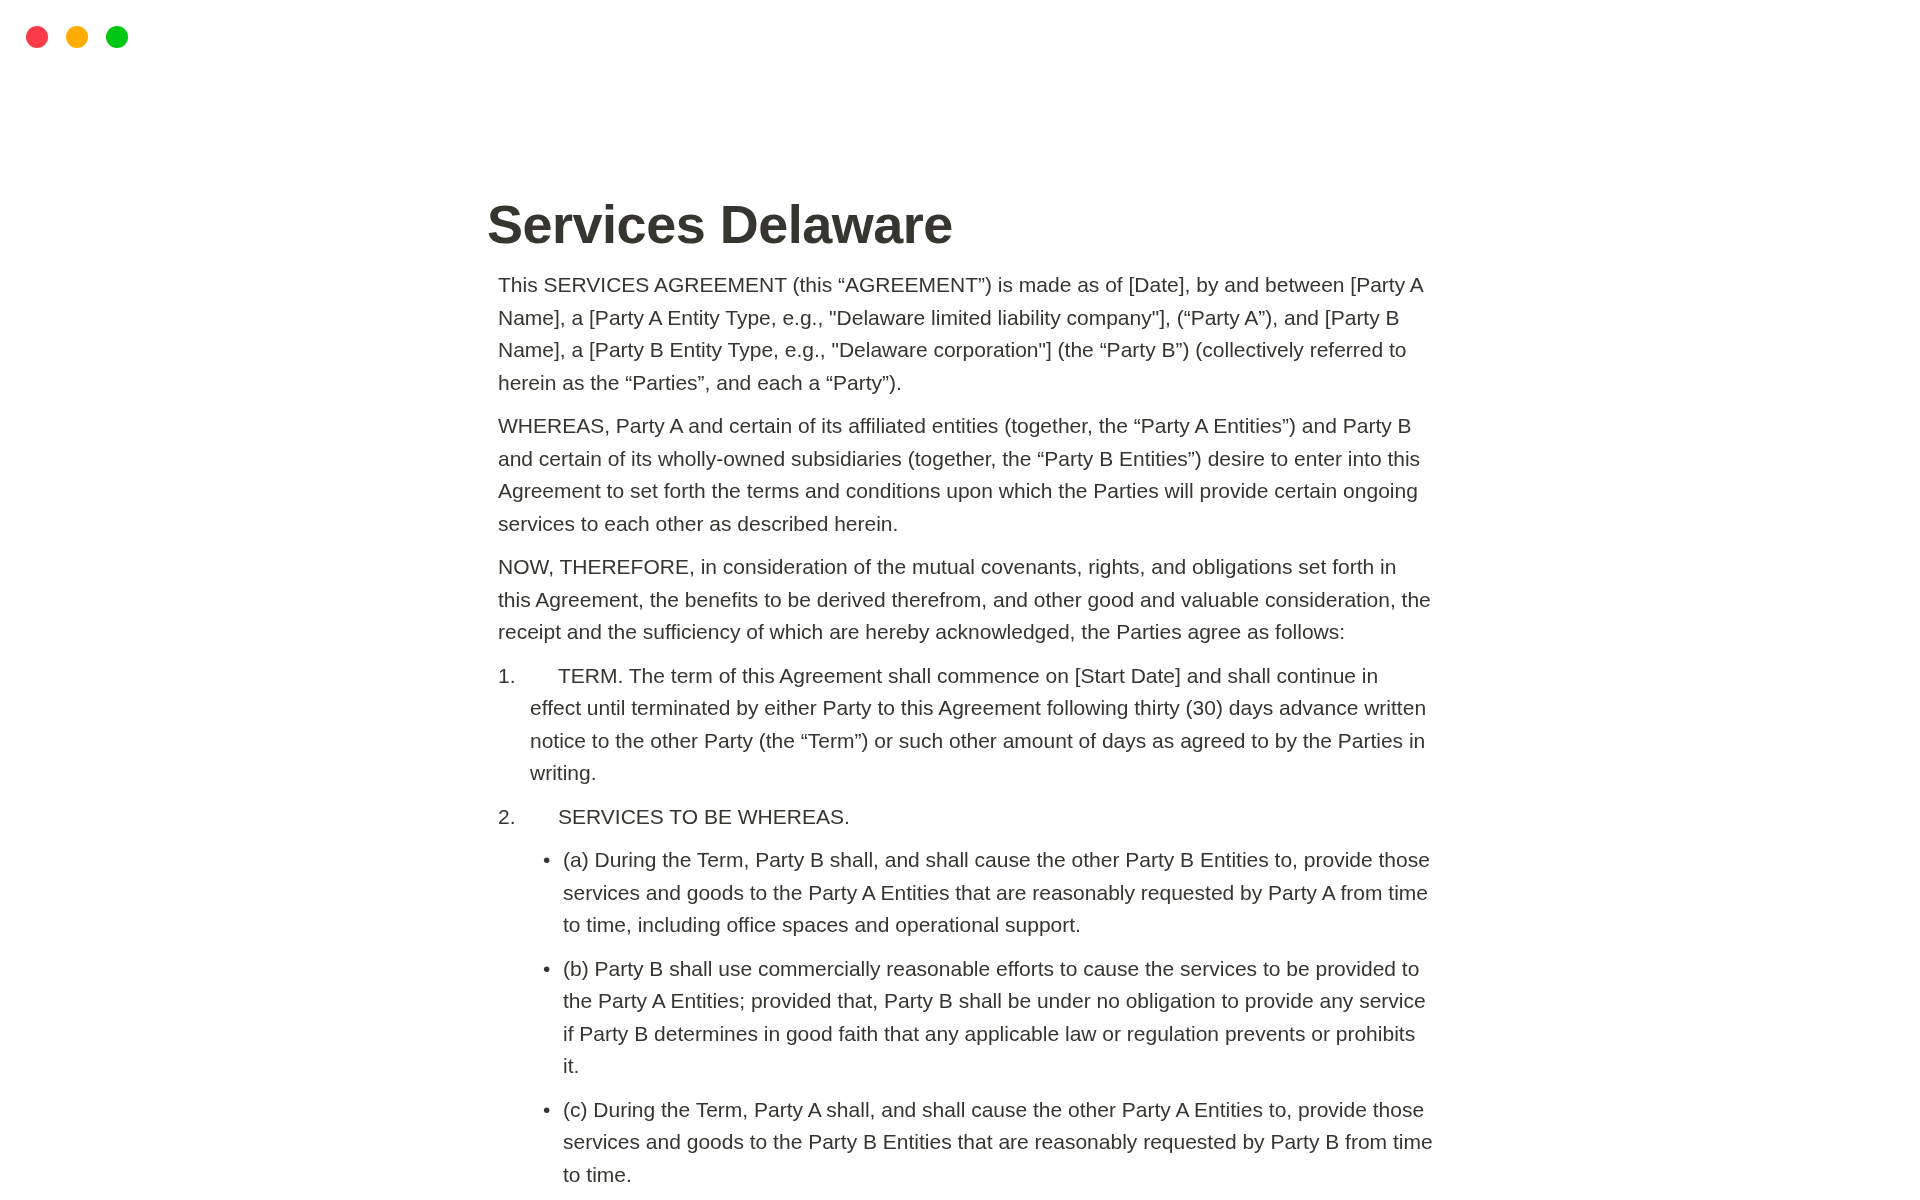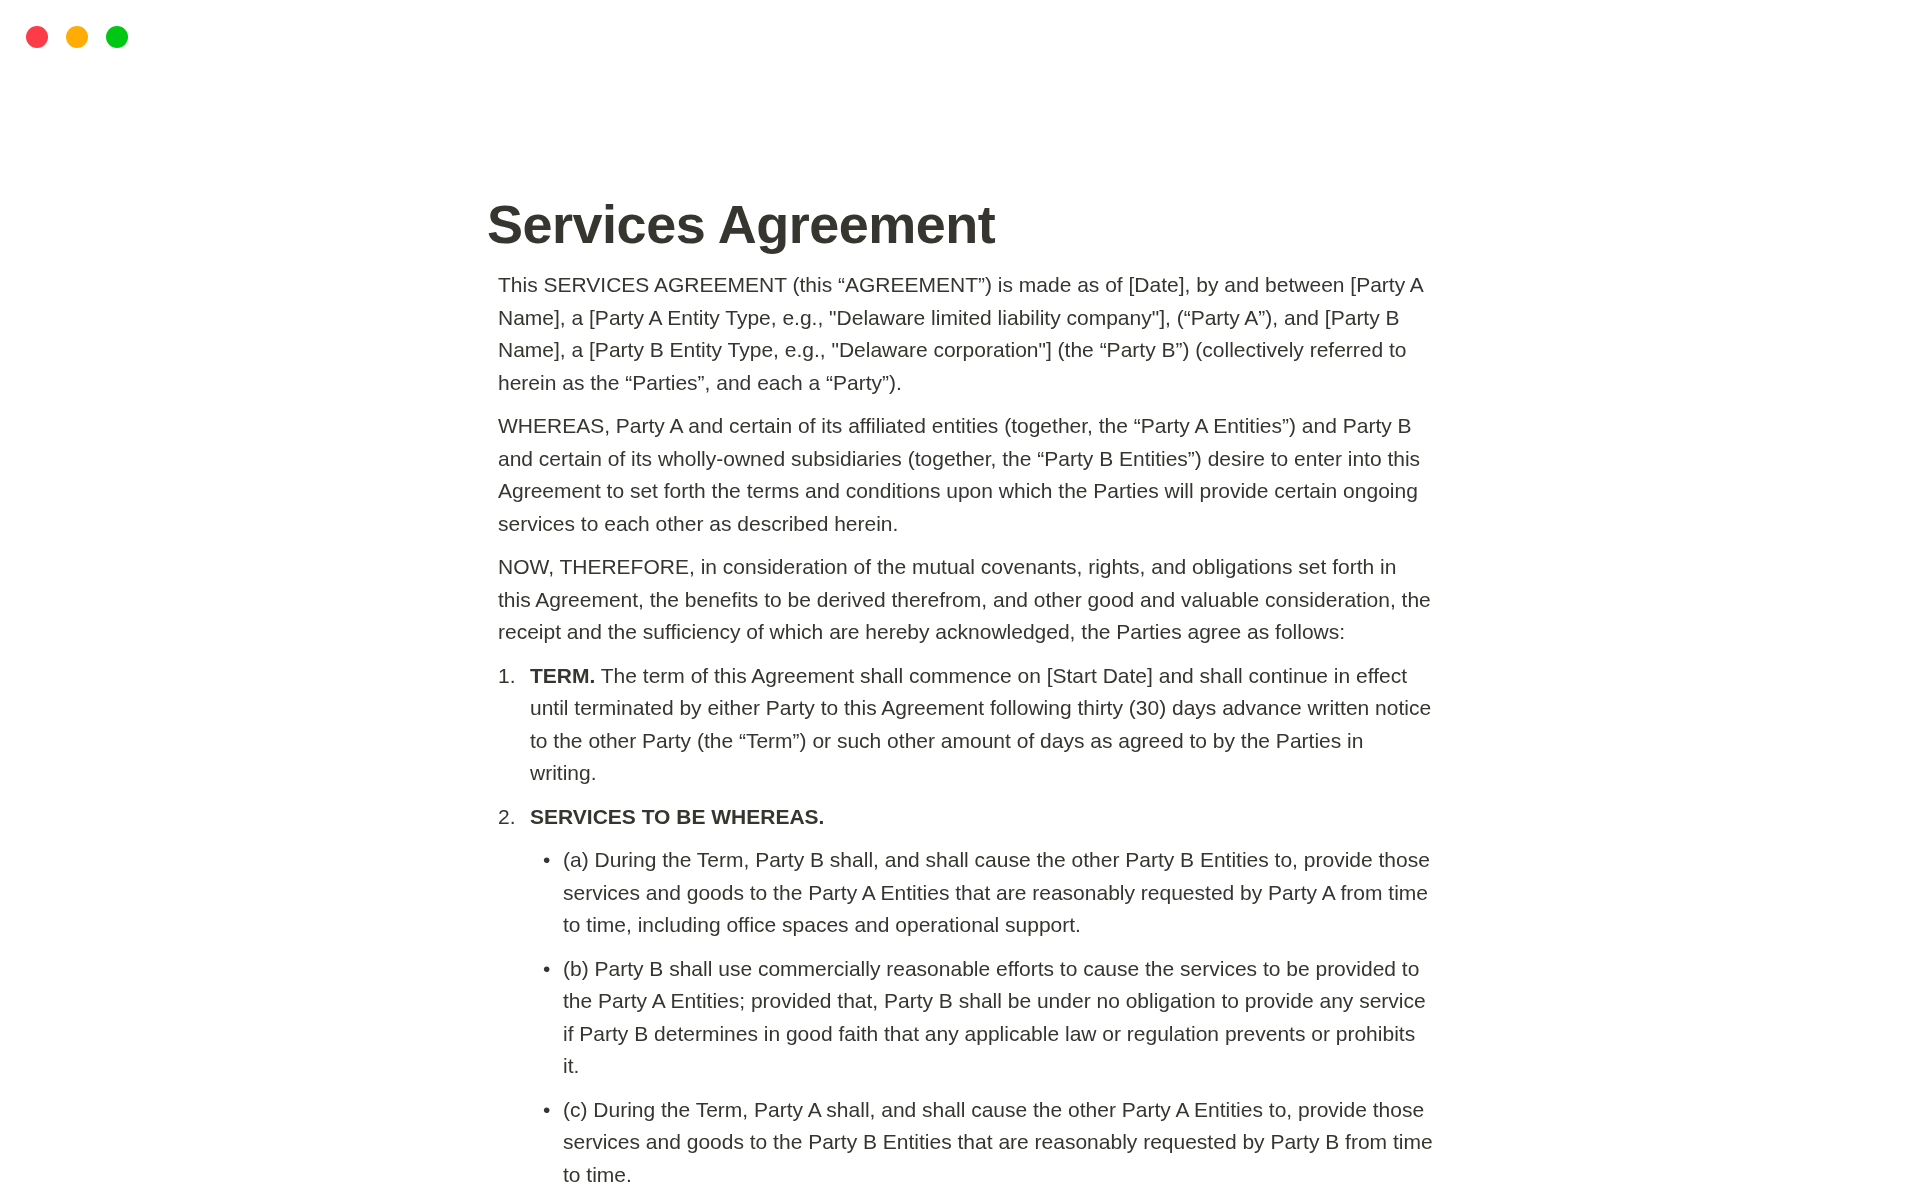--- a/index.html
+++ b/index.html
@@ -62,33 +62,33 @@
     padding-left: 43px;
   }
   .bullet-marker {
     flex: none;
     width: 33px;
     padding-left: 13px;
   }
   .b-body {
     flex: 1;
   }
-  strong { font-weight: 700; }
+  strong { font-weight: 400; margin-left: 28px; }
 </style>
 </head>
 <body>
 
 <div class="traffic-lights">
   <span class="light" style="background-color: rgb(252, 61, 73);"></span>
   <span class="light" style="background-color: rgb(255, 173, 5);"></span>
   <span class="light" style="background-color: rgb(0, 198, 20);"></span>
 </div>
 
 <div class="page">
-  <h1 class="doc-title">Services Agreement</h1>
+  <h1 class="doc-title">Services Delaware</h1>
 
   <p class="doc-para">This SERVICES AGREEMENT (this “AGREEMENT”) is made as of [Date], by and between [Party A Name], a [Party A Entity Type, e.g., "Delaware limited liability company"], (“Party A”), and [Party B Name], a [Party B Entity Type, e.g., "Delaware corporation"] (the “Party B”) (collectively referred to herein as the “Parties”, and each a “Party”).</p>
 
   <p class="doc-para">WHEREAS, Party A and certain of its affiliated entities (together, the “Party A Entities”) and Party B and certain of its wholly-owned subsidiaries (together, the “Party B Entities”) desire to enter into this Agreement to set forth the terms and conditions upon which the Parties will provide certain ongoing services to each other as described herein.</p>
 
   <p class="doc-para">NOW, THEREFORE, in consideration of the mutual covenants, rights, and obligations set forth in this Agreement, the benefits to be derived therefrom, and other good and valuable consideration, the receipt and the sufficiency of which are hereby acknowledged, the Parties agree as follows:</p>
 
   <div class="list-item">
     <span class="num-marker">1.</span>
     <div class="li-body">

